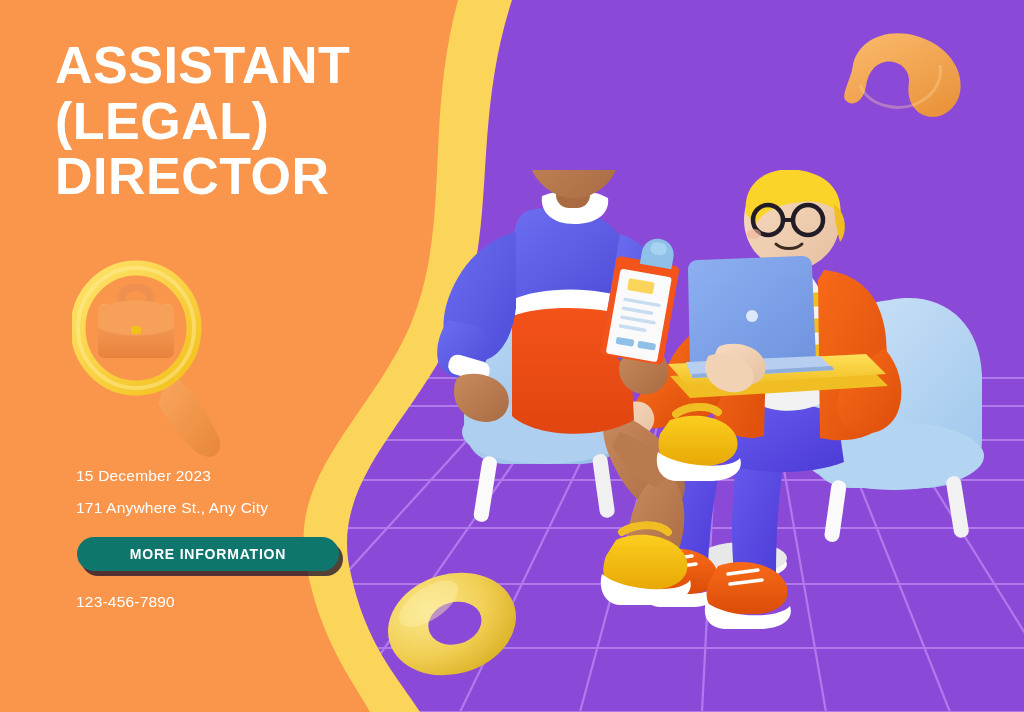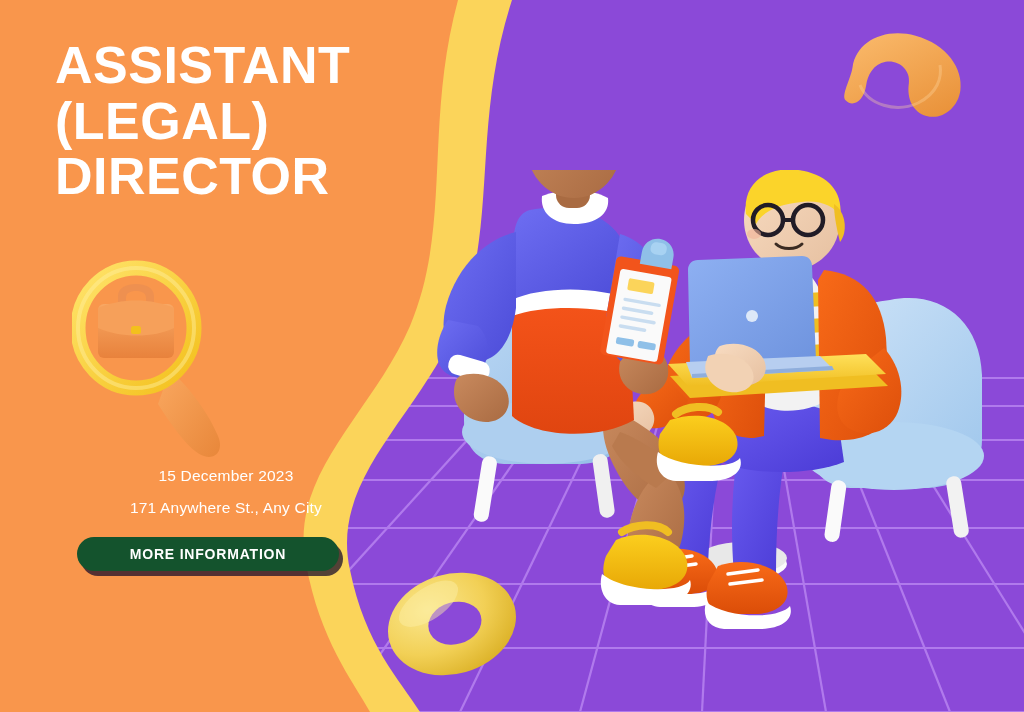--- a/index.html
+++ b/index.html
@@ -32,27 +32,27 @@
     position:absolute;left:55px;top:38px;width:380px;
     color:#ffffff;
     font-size:52px;line-height:1.07;
     font-weight:bold;letter-spacing:0.5px;
     text-transform:uppercase;
   }
   .meta{
     position:absolute;left:76px;top:468px;width:300px;
     color:#FFFFFF;font-size:15.5px;line-height:1.0;
   }
-  .meta .line{margin-bottom:16px;letter-spacing:.2px;text-align:center;}
+  .meta .line{margin-bottom:16px;letter-spacing:.2px;}
 
   .cta-wrap{position:absolute;left:77px;top:537px;}
   .cta{
     position:relative;display:flex;align-items:center;justify-content:center;
     width:262px;height:34px;border-radius:20px;
-    background:#14532d;
+    background:#0f766e;
     color:#fff;font-size:14px;font-weight:bold;letter-spacing:.8px;
     box-shadow:4px 5px 0 rgba(20,8,40,.72);
     border:none;cursor:pointer;
     font-family:"Liberation Sans","DejaVu Sans",sans-serif;
   }
 
   .contact{
     position:absolute;left:76px;top:594px;width:320px;
     color:#FFFFFF;font-size:15.5px;line-height:1.0;
   }
@@ -449,15 +449,16 @@
   <div class="meta">
     <div class="line">15 December 2023</div>
     <div class="line">171 Anywhere St., Any City</div>
   </div>
 
   <div class="cta-wrap">
     <button class="cta">MORE INFORMATION</button>
   </div>
 
   <div class="contact">
+    <div class="line">123-456-7890</div>
   </div>
 
 </div>
 
 </body></html>

